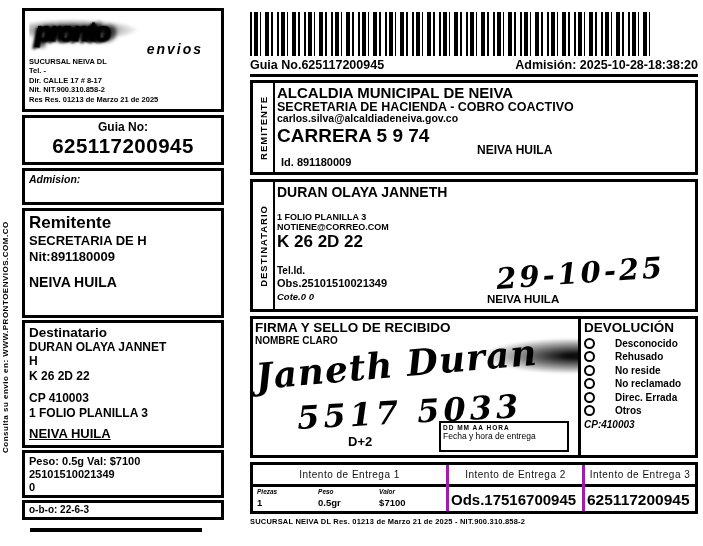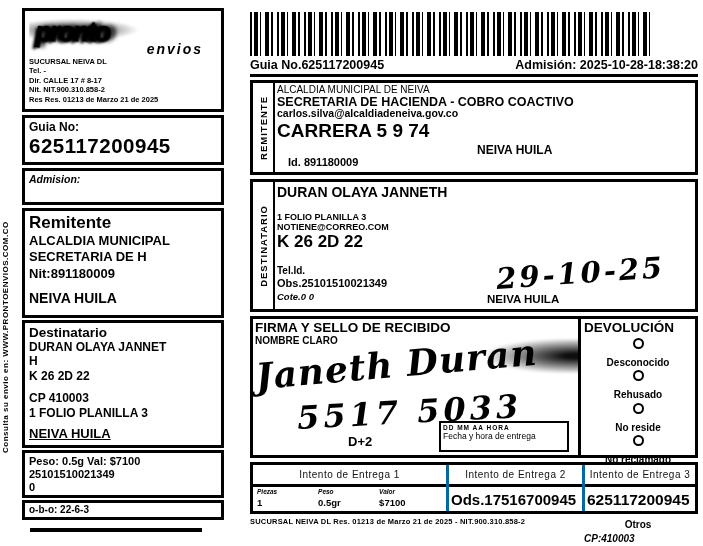--- a/index.html
+++ b/index.html
@@ -13,21 +13,21 @@
   .stub-vtext{position:absolute;left:1px;top:148px;height:378px;width:16px;
       writing-mode:vertical-rl;transform:rotate(180deg);
       font-size:8px;font-weight:bold;text-align:center;letter-spacing:.5px;}
   .logo{position:relative;height:44px;overflow:hidden;text-align:right;}
   .logo-main{position:absolute;left:6px;top:4px;font-size:27px;font-weight:bold;font-style:italic;
       letter-spacing:-2px;color:#000;text-shadow:0 0 2px #000,2px 1px 2px #000,-2px 2px 3px #000,6px 0 4px #000;}
   .logo-smudge{position:absolute;left:0;top:6px;width:110px;height:22px;
       background:radial-gradient(ellipse at 40% 50%,rgba(0,0,0,.9),rgba(0,0,0,0) 70%);filter:blur(1px);}
   .logo-sub{position:absolute;right:14px;top:28px;font-size:14px;font-weight:bold;font-style:italic;letter-spacing:2px;}
   .header-box{top:8px;height:104px;}
-  .guia-box{top:115px;height:50px;}
+  .guia-box{top:115px;height:50px;text-align:center;}
   .guia-label{font-size:12px;font-weight:bold;}
   .guia-number{font-size:20.5px;font-weight:bold;letter-spacing:.5px;}
   .adm-box{top:168px;height:37px;}
   .adm-label{font-size:10.5px;font-weight:bold;font-style:italic;}
   .adm-value{font-size:9.5px;font-weight:bold;margin-top:30px;}
   .rem-box{top:208px;height:110px;}
   .rem-title{font-size:17px;font-weight:bold;}
   .rem-line{font-size:13px;font-weight:bold;line-height:1.25;}
   .rem-city{font-size:14px;font-weight:bold;margin-top:8px;}
   .dest-box{top:320px;height:128px;}
@@ -42,26 +42,26 @@
   .barcode{position:absolute;left:250px;top:12px;width:400px;height:44px;
       background:repeating-linear-gradient(90deg,#000 0 2px,#fff 2px 4px,#000 4px 8px,#fff 8px 10px,
       #000 10px 11px,#fff 11px 15px,#000 15px 19px,#fff 19px 21px,#000 21px 23px,#fff 23px 27px);}
   .guia-row{position:absolute;left:250px;top:58px;width:448px;height:19px;border-bottom:3px solid #000;
       display:flex;justify-content:space-between;font-size:12.5px;font-weight:bold;box-sizing:border-box;}
   .side-label{position:absolute;left:0;top:0;bottom:0;width:20px;border-right:2px solid #000;
       display:flex;align-items:center;justify-content:center;}
   .side-label span{writing-mode:vertical-rl;transform:rotate(180deg);font-weight:bold;font-size:9.5px;letter-spacing:1px;}
   .sec-content{position:absolute;left:24px;top:2px;right:2px;bottom:2px;}
   .rem-sec{left:250px;top:80px;width:448px;height:95px;}
-  .f-name{font-size:10px;font-weight:normal;line-height:1.05;}
+  .f-name{font-size:15px;font-weight:bold;line-height:1.05;}
   .f-dept{font-size:12.5px;font-weight:bold;line-height:1.0;}
   .f-email{font-size:10.5px;font-weight:bold;line-height:1.1;}
   .f-addr{font-size:19px;font-weight:bold;line-height:1.15;}
   .f-city{position:absolute;left:200px;top:58px;font-size:12px;font-weight:bold;}
-  .f-id{position:absolute;left:11px;bottom:2px;font-size:11px;font-weight:bold;}
+  .f-id{position:absolute;left:4px;bottom:2px;font-size:11px;font-weight:bold;}
   .dest-sec{left:250px;top:179px;width:448px;height:133px;}
   .d-name{font-size:14px;font-weight:bold;margin-bottom:12px;}
   .d-folio,.d-email{font-size:9px;font-weight:bold;line-height:1.15;}
   .d-addr{font-size:17px;font-weight:bold;line-height:1.1;margin-bottom:14px;}
   .d-tel{font-size:10px;font-weight:bold;line-height:1.2;}
   .d-obs{font-size:11px;font-weight:bold;line-height:1.2;}
   .d-cote{font-size:9.5px;font-weight:bold;font-style:italic;}
   .hand{font-family:"DejaVu Serif",serif;font-style:italic;font-weight:bold;}
   .d-handdate{position:absolute;right:28px;top:72px;font-size:29px;letter-spacing:3px;transform:rotate(-4deg);}
   .d-city{position:absolute;left:210px;bottom:2px;font-size:11.5px;font-weight:bold;}
@@ -72,26 +72,26 @@
       background:radial-gradient(ellipse at 75% 50%,rgba(0,0,0,.95) 10%,rgba(0,0,0,.45) 45%,rgba(0,0,0,0) 75%);
       filter:blur(1px);}
   .sig1{position:absolute;left:2px;top:24px;font-size:36px;transform:rotate(-5deg);letter-spacing:1px;white-space:nowrap;}
   .sig2{position:absolute;left:44px;top:74px;font-size:32px;transform:rotate(-3deg);letter-spacing:4px;white-space:nowrap;}
   .dplus{position:absolute;left:95px;bottom:6px;font-size:13px;font-weight:bold;}
   .dtbox{position:absolute;left:186px;bottom:3px;width:130px;height:31px;border:2.5px solid #000;box-sizing:border-box;padding:1px 2px;}
   .dt-headers{font-size:6.5px;font-weight:bold;letter-spacing:1px;}
   .dt-caption{font-size:8.5px;}
   .dev-sec{left:578px;top:316px;width:120px;height:142px;padding:1px 3px;}
   .dev-title{font-size:13.5px;font-weight:bold;}
-  .dev-row{display:flex;align-items:center;gap:8px;margin:2.5px 0;flex-direction:column;}
+  .dev-row{display:flex;align-items:flex-end;gap:20px;margin:2.5px 0;}
   .radio{width:7px;height:7px;border:2.5px solid #000;border-radius:50%;flex:0 0 auto;}
   .dev-label{font-size:10px;font-weight:bold;white-space:nowrap;}
   .dev-cp{font-size:10px;font-weight:bold;font-style:italic;margin-top:1px;}
   .attempts{left:250px;top:462px;width:448px;height:52px;display:flex;}
-  .att-col{position:relative;box-sizing:border-box;border-right:3px solid #0369a1;}
+  .att-col{position:relative;box-sizing:border-box;border-right:3px solid #a21caf;}
   .att-col:last-child{border-right:none;border-radius:13px;}
   .att-c1{width:196px;}.att-c2{width:136px;}.att-c3{width:110px;}
   .att-head{height:19px;border-bottom:3px solid #000;display:flex;align-items:center;justify-content:center;
       font-size:10px;letter-spacing:.5px;color:#111;}
   .att-mini{display:flex;padding:1px 4px;}
   .att-mini > div{width:33%;}
   .att-mini-h{font-size:6.5px;font-weight:bold;font-style:italic;}
   .att-mini-v{font-size:9.5px;font-weight:bold;}
   .att-ods{font-size:15px;font-weight:bold;padding:4px 2px;}
   .att-guia{font-size:15.5px;font-weight:bold;padding:4px 2px;}
@@ -122,21 +122,20 @@
     <div class="guia-number">625117200945</div>
   </div>
 
   <div class="box adm-box">
     <div class="adm-label">Admision:</div>
     <div class="adm-value">2025-10-28-18:34:20</div>
   </div>
 
   <div class="box rem-box">
     <div class="rem-title">Remitente</div>
-    <div class="rem-line">ALCALDIA MUNICIPAL</div>
     <div class="rem-line">SECRETARIA DE H</div>
     <div class="rem-line">Nit:891180009</div>
     <div class="rem-city">NEIVA HUILA</div>
   </div>
 
   <div class="box dest-box">
     <div class="dest-title">Destinatario</div>
     <div class="dest-line">DURAN OLAYA JANNET</div>
     <div class="dest-line">H</div>
     <div class="dest-line">K 26 2D 22</div>

